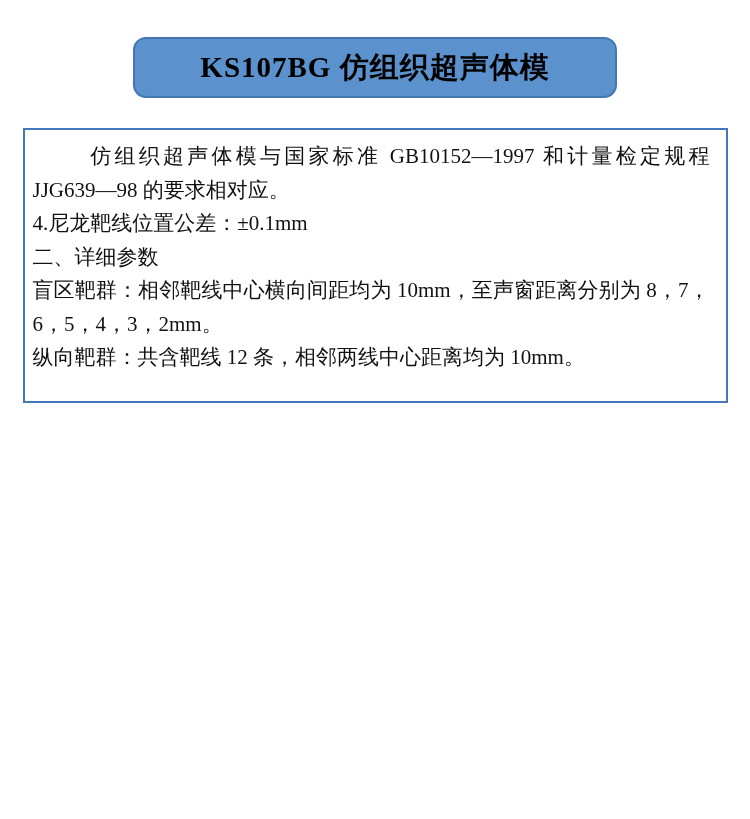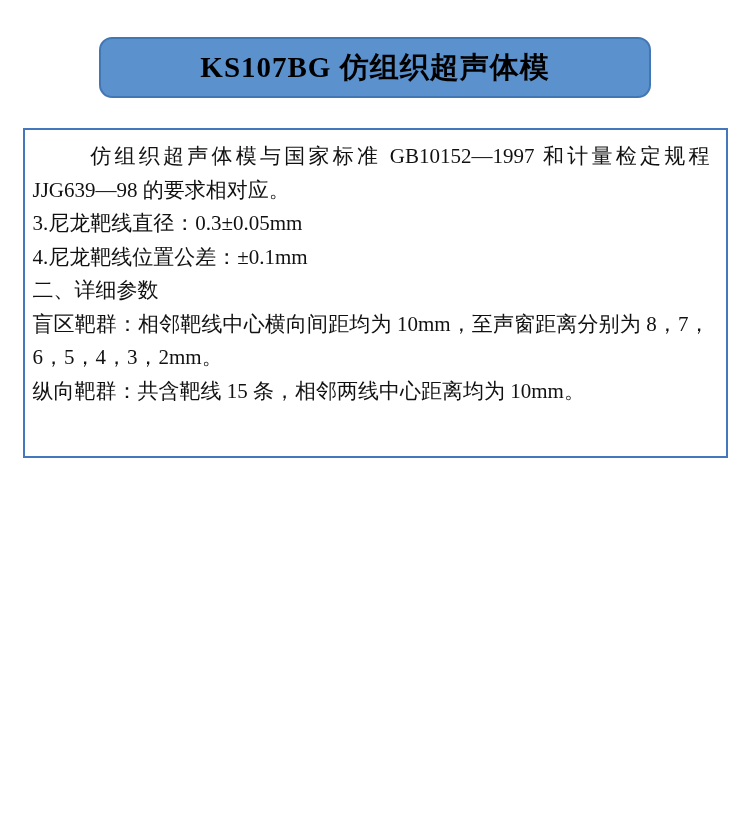--- a/index.html
+++ b/index.html
@@ -11,21 +11,21 @@
     position: relative;
     width: 750px;
     height: 819px;
     background: #ffffff;
     font-family: "Liberation Serif", "DejaVu Serif", serif;
     color: #111111;
     overflow: hidden;
   }
   .banner {
     box-sizing: border-box;
-    width: 552px;
+    width: 484px;
     height: 61px;
     margin: 37px auto 0 auto;
     background: #5b92ce;
     border: 2px solid #4377b4;
     border-radius: 13px;
     display: flex;
     align-items: center;
     justify-content: center;
   }
   .banner .title {
@@ -34,21 +34,21 @@
     color: #000000;
     letter-spacing: 1px;
     white-space: nowrap;
   }
   .content-box {
     box-sizing: border-box;
     width: 705px;
     margin: 30px auto 0 auto;
     border: 2px solid #4477bb;
     background: #ffffff;
-    padding: 10px 16px 48px 8px;
+    padding: 10px 16px 26px 8px;
   }
   .para {
     margin: 0;
     font-size: 21px;
     line-height: 33.5px;
     text-align: justify;
     color: #111111;
   }
   .para.indent {
     text-indent: 2.75em;
@@ -64,28 +64,27 @@
   </div>
 
   <div class="content-box">
 
     <p class="para indent">仿组织超声体模与国家标准 GB10152—1997 和计量检定规程 JJG639—98 的要求相对应。</p>
 
 
 
 
 
-    <p class="para">3.尼龙靶线直径：0.3±0.05mm</p>
 
     <p class="para">4.尼龙靶线位置公差：±0.1mm</p>
 
     <p class="para">二、详细参数</p>
 
 
 
     <p class="para">盲区靶群：相邻靶线中心横向间距均为 10mm，至声窗距离分别为 8，7，6，5，4，3，2mm。</p>
 
-    <p class="para">纵向靶群：共含靶线 15 条，相邻两线中心距离均为 10mm。</p>
+    <p class="para">纵向靶群：共含靶线 12 条，相邻两线中心距离均为 10mm。</p>
 
 
   </div>
 
 </div>
 
 </body></html>

